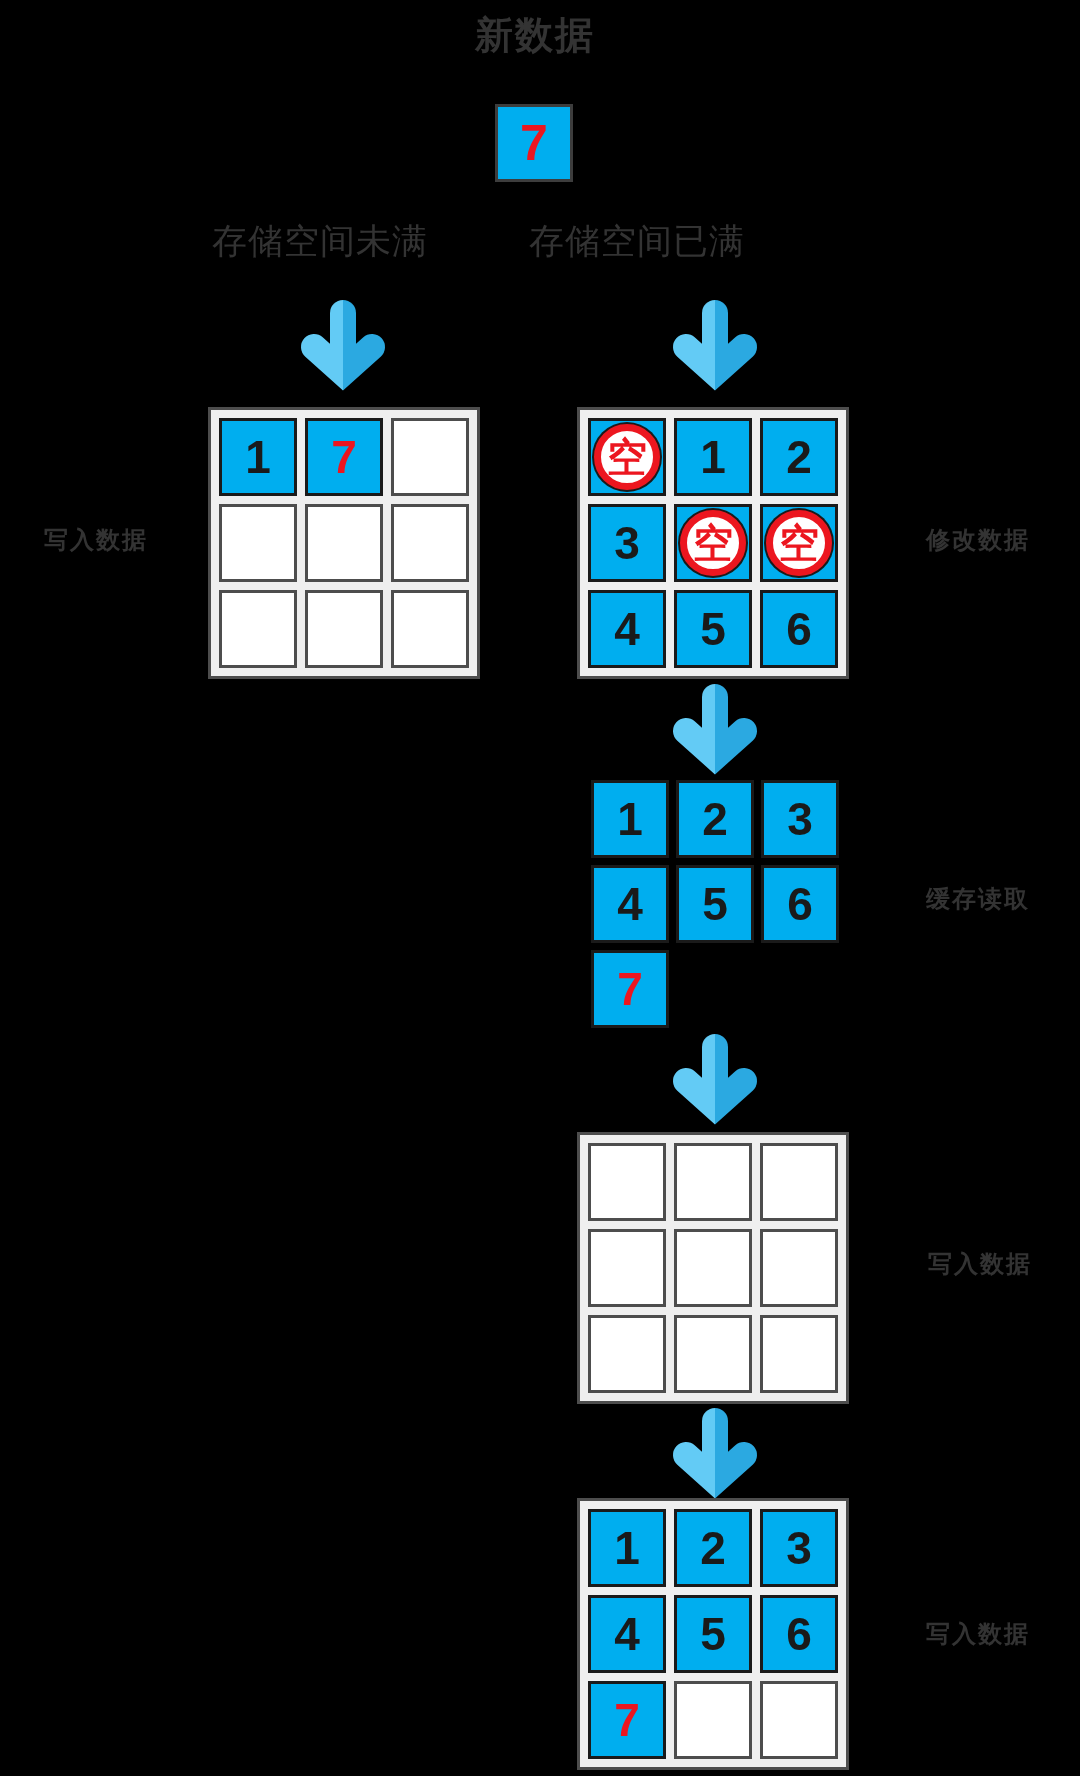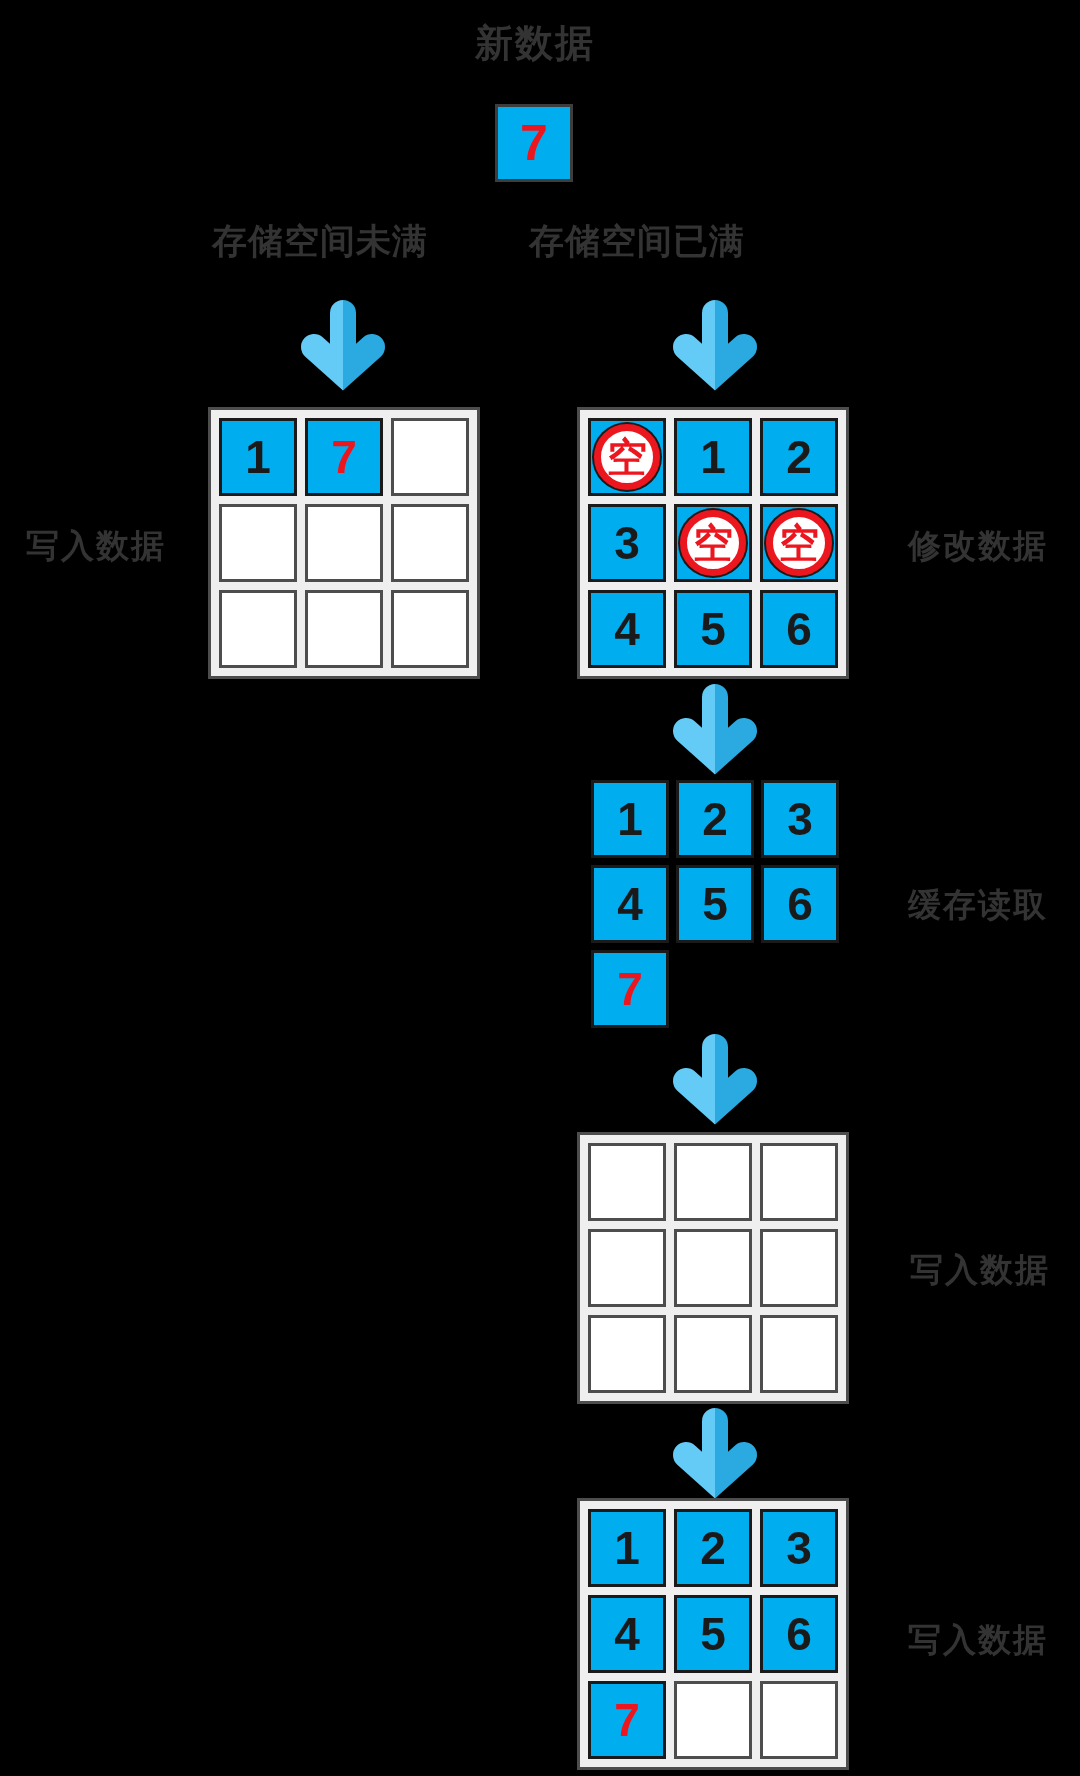--- a/index.html
+++ b/index.html
@@ -8,25 +8,25 @@
     background:var(--background,#000);
     font-family:"Liberation Sans","DejaVu Sans",sans-serif;
     position:relative;overflow:hidden;
   }
   .abs{position:absolute;}
   .title{
     font-size:38px;font-weight:bold;color:var(--text-dark-gray);
     text-align:center;letter-spacing:2px;
   }
   .branch-label{
-    font-size:35px;font-weight:bold;color:var(--text-dark-gray);
+    font-size:35px;font-weight:normal;color:var(--text-dark-gray);
     text-align:center;letter-spacing:1px;
   }
   .side-label{
-    font-size:33px;font-weight:bold;color:var(--text-dark-gray);
+    font-size:24px;font-weight:bold;color:var(--text-dark-gray);
     text-align:center;letter-spacing:2px;width:160px;
   }
   .new-box{
     width:78px;height:78px;box-sizing:border-box;
     background:var(--cell-blue);border:3px solid #3d3d3d;
     display:flex;align-items:center;justify-content:center;
     font-size:50px;font-weight:bold;color:var(--red);
   }
   .panel{
     box-sizing:border-box;
@@ -71,21 +71,21 @@
       <stop offset="0.5" stop-color="var(--arrow-light)"></stop>
       <stop offset="0.5" stop-color="var(--arrow-dark)"></stop>
     </linearGradient>
     <g id="arrowShape" fill="none" stroke="url(#arrowGrad)" stroke-width="26">
       <path d="M44 13 V60" stroke-linecap="round"></path>
       <path d="M15 47 L44 73 L73 47" stroke-linecap="round" stroke-linejoin="miter"></path>
     </g>
   </defs>
 </svg>
 
-<div class="abs title" style="left:385px;top:18px;width:300px">新数据</div>
+<div class="abs title" style="left:385px;top:10px;width:300px">新数据</div>
 
 <div class="abs new-box" style="left:495px;top:104px">
   <span>7</span>
 </div>
 
 <div class="abs branch-label" style="left:170px;top:218px;width:300px">存储空间未满</div>
 <div class="abs branch-label" style="left:487px;top:218px;width:300px">存储空间已满</div>
 
 <svg class="arrow" style="left:299px;top:300px" width="88" height="94" viewBox="0 0 88 94">
     <use href="#arrowShape"></use>

